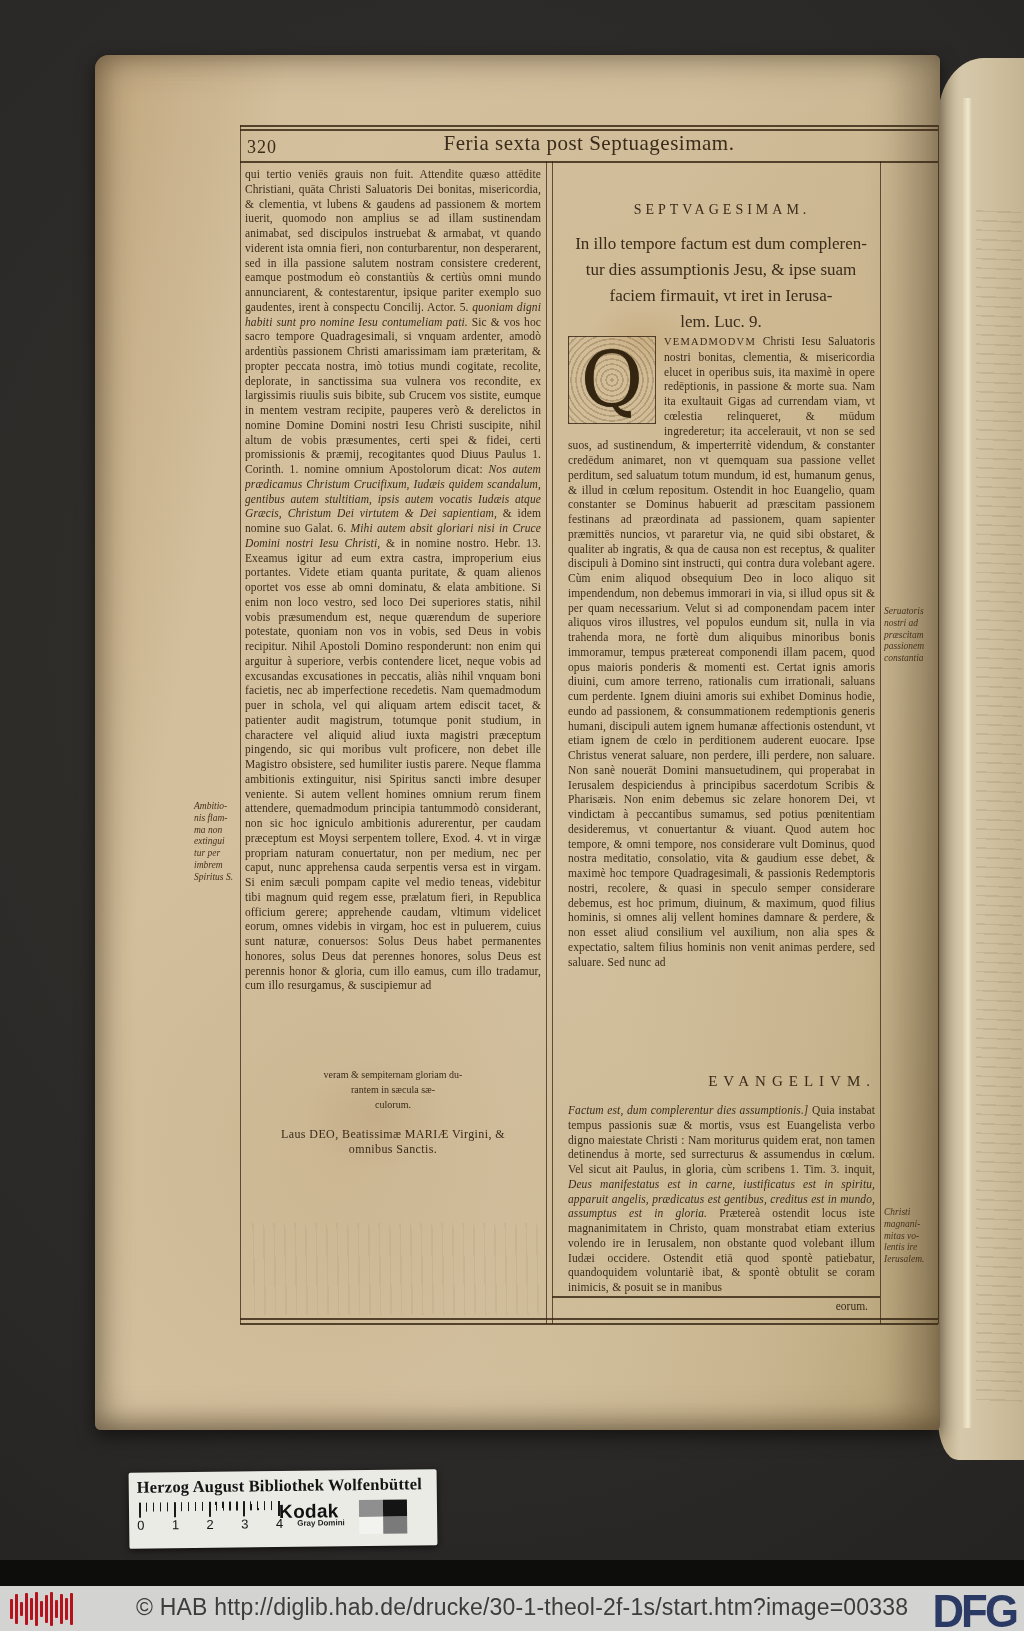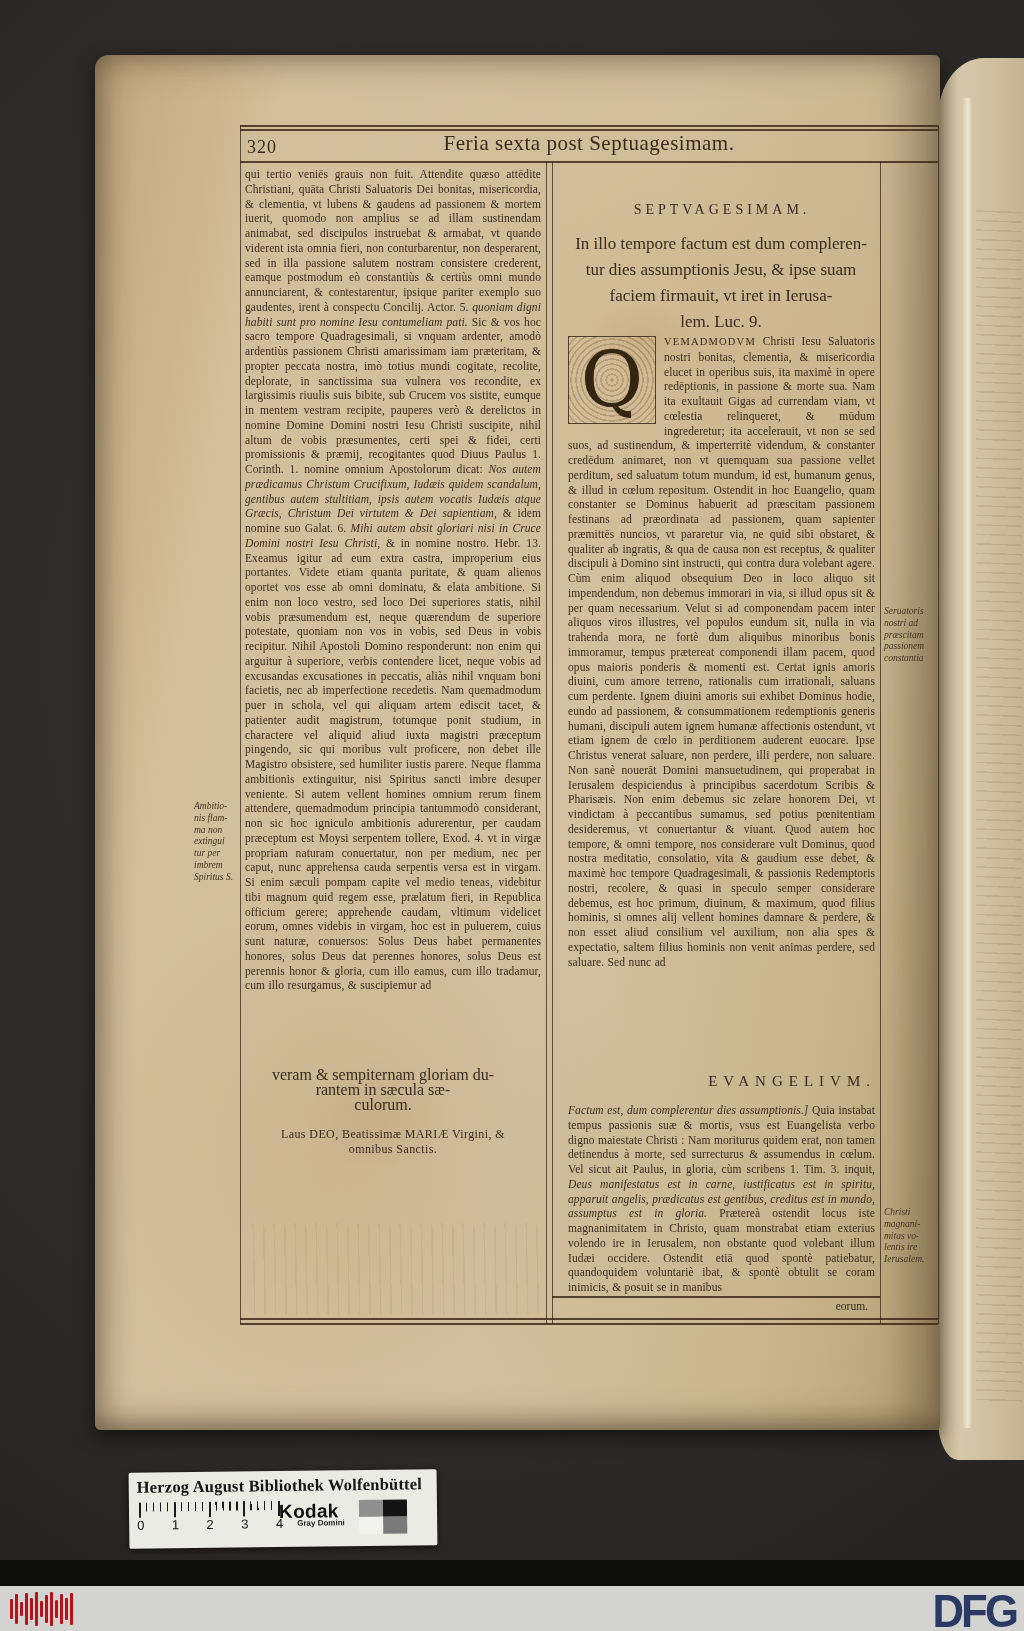--- a/index.html
+++ b/index.html
@@ -49,22 +49,22 @@
   .page-number{position:absolute;left:152px;top:82px;font-size:18px;color:var(--ink);letter-spacing:1px}
   .running-head{position:absolute;left:145px;top:76px;width:698px;text-align:center;
     font-size:21px;color:var(--ink);letter-spacing:.5px}
 
   
   .coltext{position:absolute;color:var(--ink);text-align:justify;overflow:hidden;
     font-size:11.5px;line-height:14.75px;letter-spacing:.1px;word-spacing:.4px}
   .coltext .it{font-style:italic}
   .coltext .caps{letter-spacing:1.2px;font-size:10.5px}
   .left-col{left:150px;top:112px;width:296px;height:902px}
-  .left-tail{position:absolute;left:140px;top:1013px;width:296px;text-align:center;
-    font-size:16px;line-height:14.75px;color:var(--ink)}
+  .left-tail{position:absolute;left:150px;top:1013px;width:296px;text-align:center;
+    font-size:10px;line-height:14.75px;color:var(--ink)}
   .colophon{position:absolute;left:150px;top:1072px;width:296px;text-align:center;
     font-size:12px;line-height:15px;color:var(--ink);letter-spacing:.4px}
 
   .rc-head1{position:absolute;left:473px;top:118px;width:308px;text-align:center;
     font-size:19px;letter-spacing:6px;color:var(--ink)}
   .rc-head2{position:absolute;left:473px;top:147px;width:308px;text-align:center;
     font-size:14px;letter-spacing:4px;color:var(--ink)}
   .pericope{position:absolute;left:469px;top:176px;width:314px;text-align:center;
     font-size:17px;line-height:26px;color:var(--ink)}
   .right-col{left:473px;top:279px;width:307px;height:724px}
@@ -217,16 +217,17 @@
         <i></i>
         <i></i>
         <i></i>
         <i></i>
         <i></i>
         <i></i>
         <i></i>
         <i></i>
         <i></i>
     </div>
+    <div class="footer-copy">© HAB http://diglib.hab.de/drucke/30-1-theol-2f-1s/start.htm?image=00338</div>
     <div class="dfg-logo">DFG</div>
   </div>
 
 </div>
 
 </body></html>

